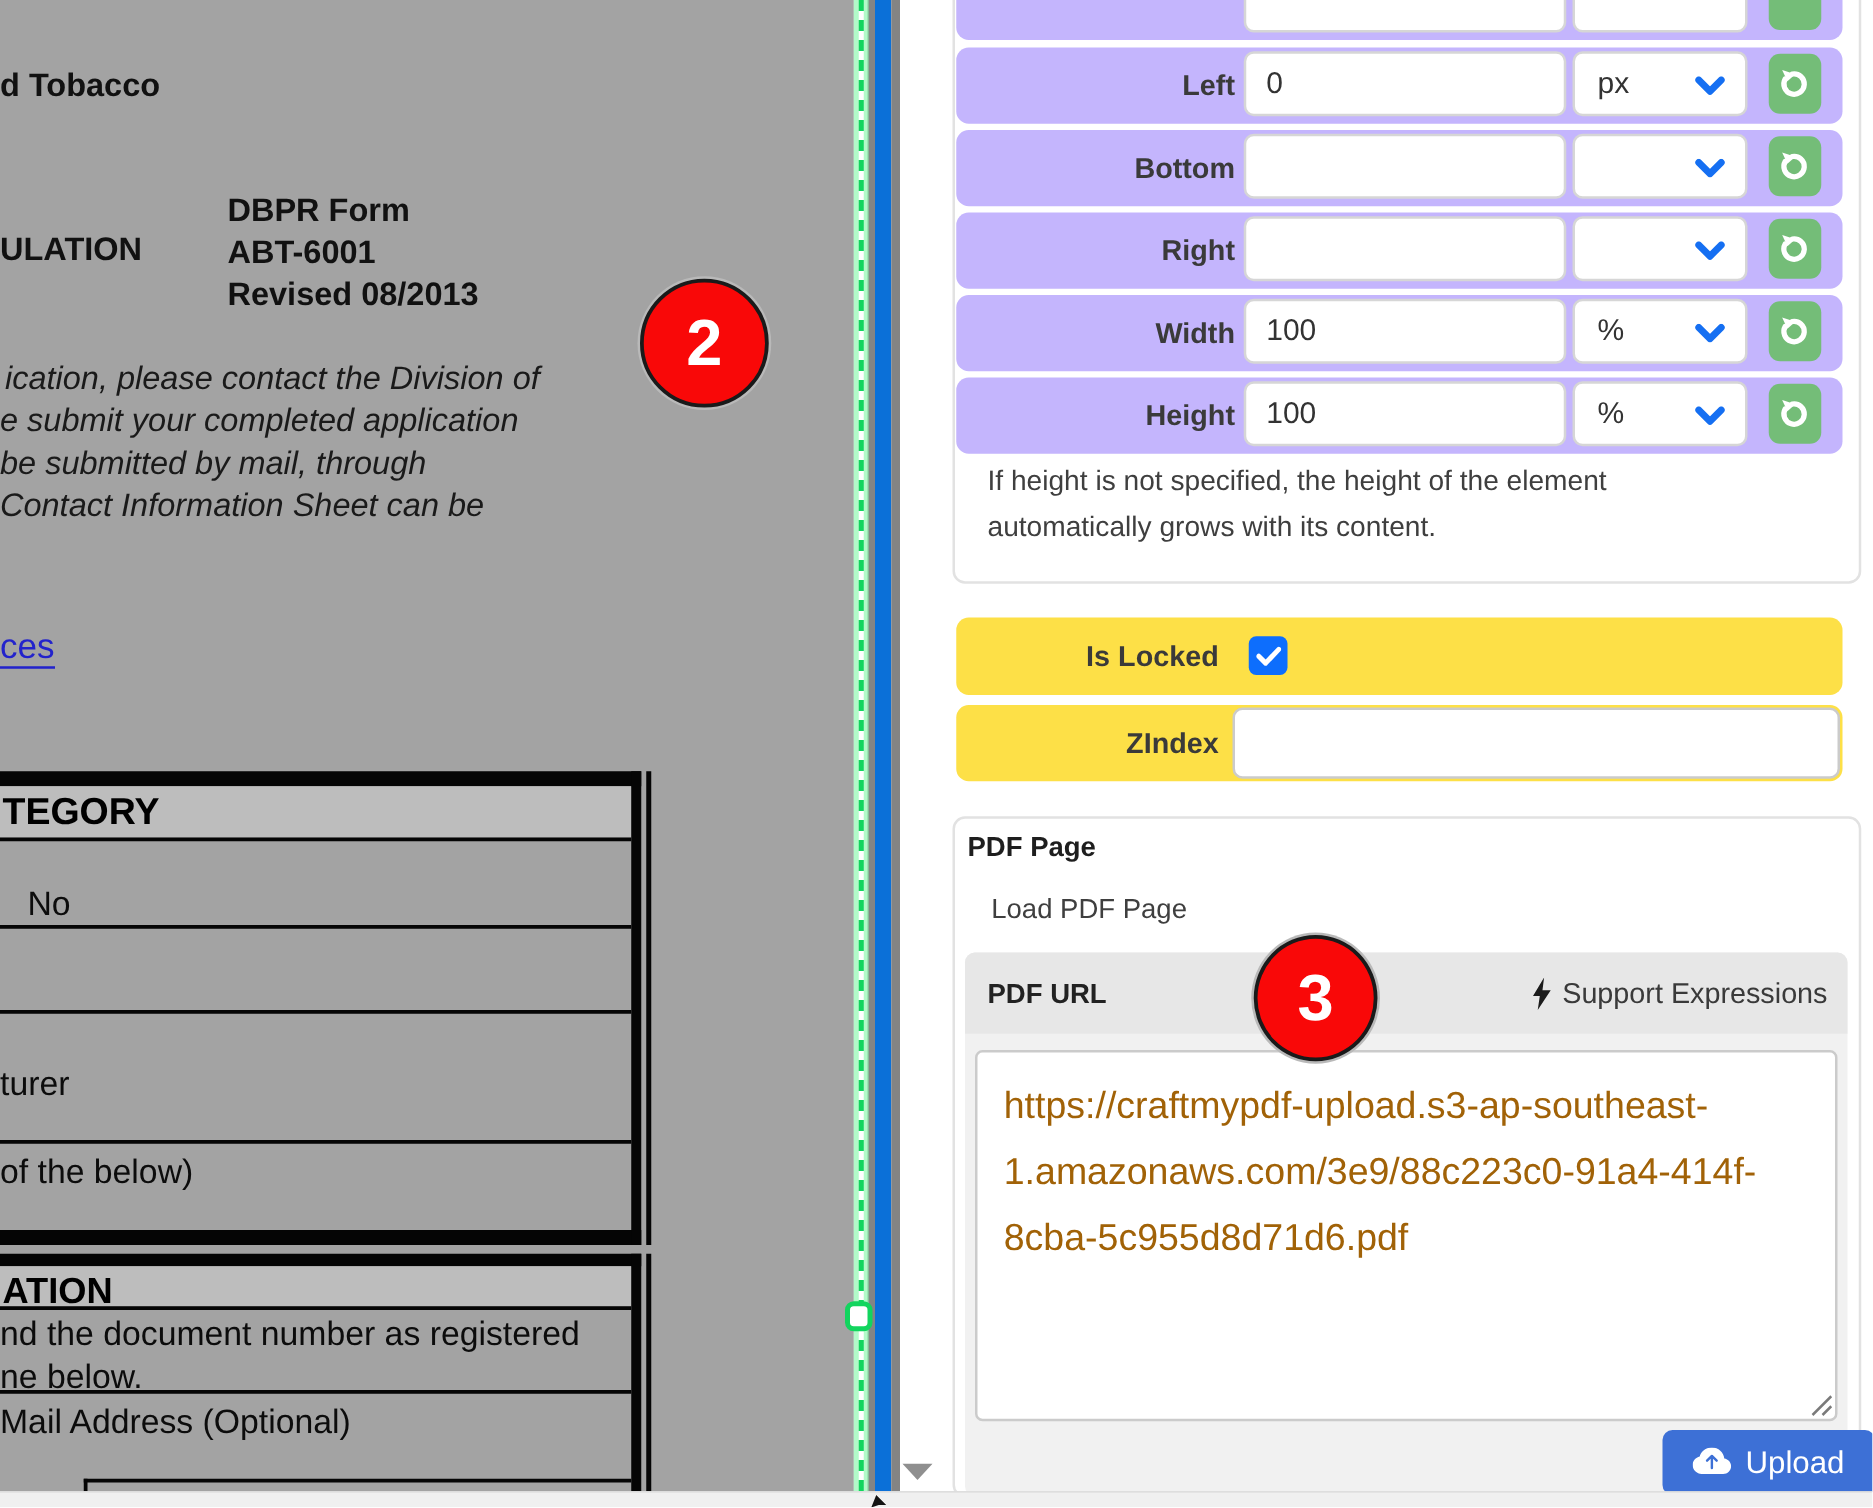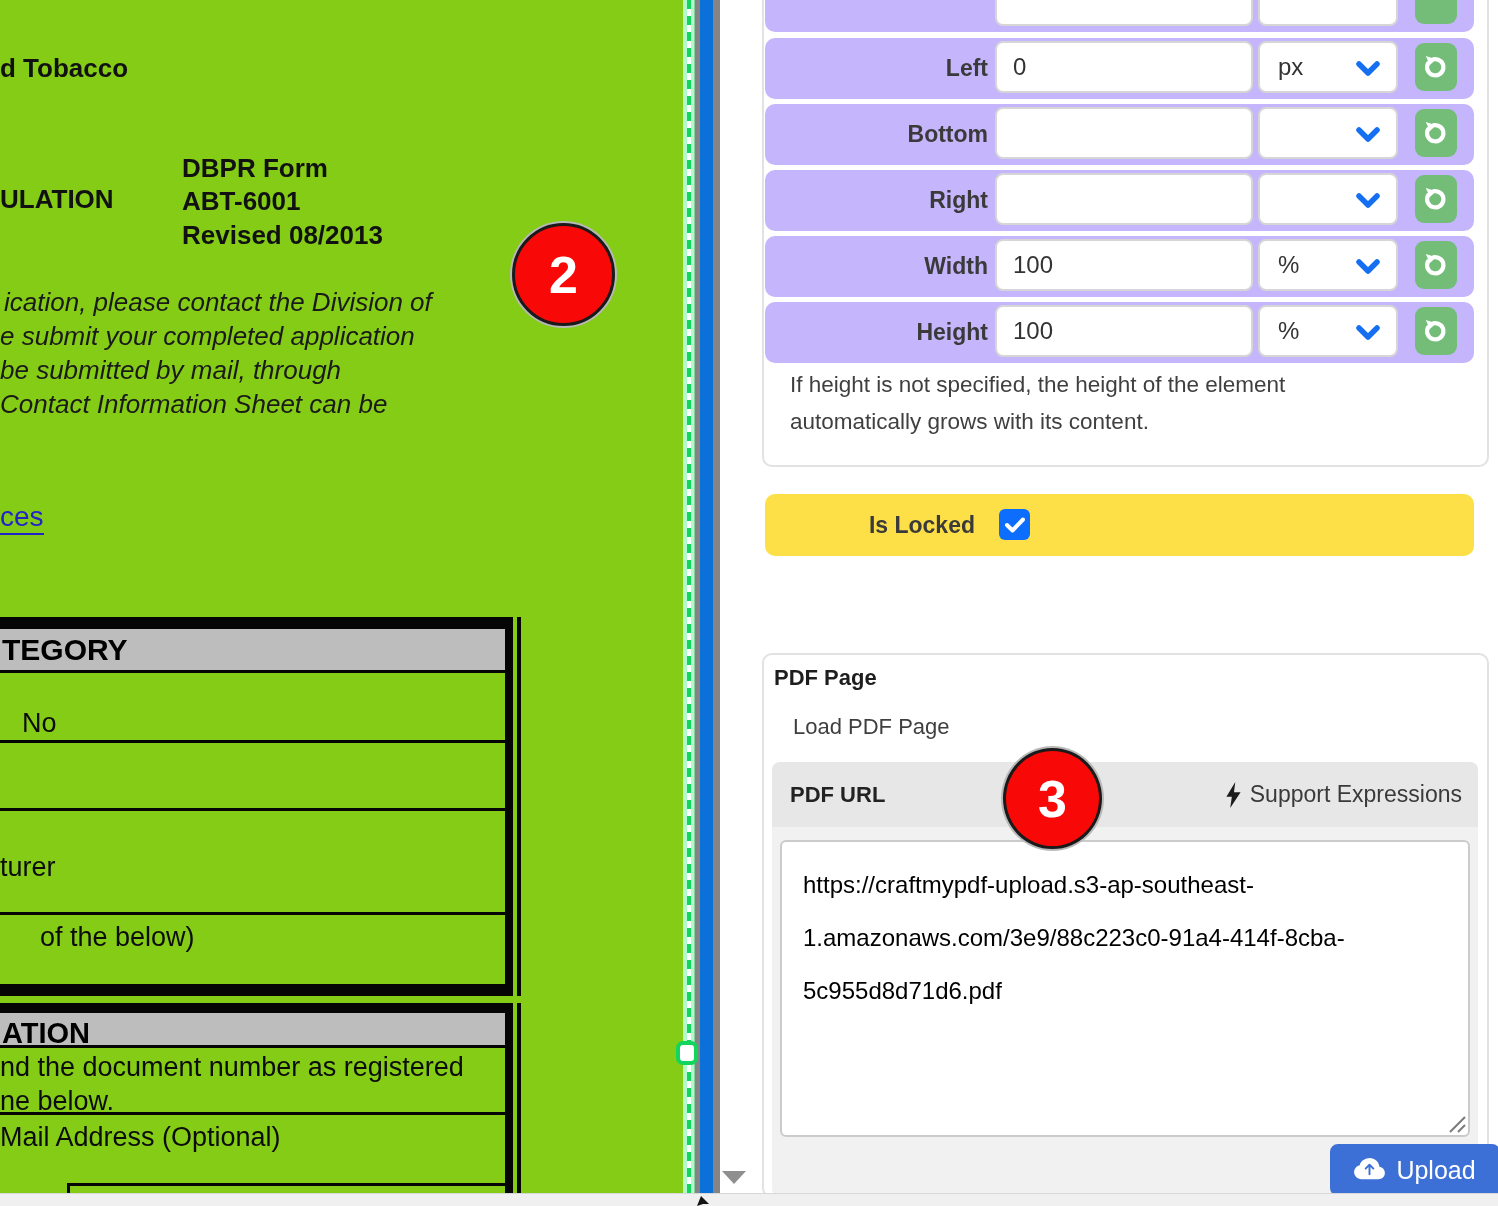--- a/index.html
+++ b/index.html
@@ -57,32 +57,32 @@
   .pp-title { left:774px; top:665px; font-weight:700; font-size:22px; color:#1e1e1e; }
   .pp-sub { left:793px; top:714px; font-size:22px; color:#3f3f3f; }
   .pp-group { left:772px; top:762px; width:706px; height:435px; background:#f1f1f1; border-radius:8px; }
   .pp-head { left:772px; top:762px; width:706px; height:65px; background:#e7e7e7;
     border-radius:8px 8px 0 0; display:flex; align-items:center; }
   .pp-url-label { position:absolute; left:18px; font-weight:700; font-size:22px; color:#222; }
   .pp-expr { position:absolute; right:16px; display:flex; align-items:center; gap:9px;
     font-size:23px; color:#3a3a3a; cursor:pointer; }
   .pp-ta { left:780px; top:840px; width:690px; height:297px; background:#fff;
     border:2px solid #cbcbcb; border-radius:6px; overflow:hidden; }
-  .pp-ta .txt { padding:16px 6px 0 21px; font-size:24px; line-height:53px; color:#000000;
+  .pp-ta .txt { padding:16px 6px 0 21px; font-size:30px; line-height:53px; color:#a16207;
     overflow-wrap:break-word; word-break:break-word; }
   .upload-btn { left:1330px; top:1144px; width:170px; height:52px; background:#3d70d6; border:none;
     border-radius:8px; display:flex; align-items:center; justify-content:center; gap:11px;
     color:#fff; font-size:25px; cursor:pointer; font-family:"Liberation Sans",sans-serif; }
 </style>
 </head>
 <body>
 
 <div class="stage">
 
-  <div class="abs" style="left:0;top:0;width:683px;height:1193px;background:#84cc16;">
+  <div class="abs" style="left:0;top:0;width:683px;height:1193px;background:#a3a3a3;">
     <div class="abs pdf-bold" style="left:0;top:53px;">d Tobacco</div>
     <div class="abs pdf-bold" style="left:0;top:184px;text-align:right;">ULATION</div>
     <div class="abs pdf-bold" style="left:182px;top:153px;">DBPR Form</div>
     <div class="abs pdf-bold" style="left:182px;top:186px;">ABT-6001</div>
     <div class="abs pdf-bold" style="left:182px;top:220px;">Revised 08/2013</div>
 
     <div class="abs pdf-italic" style="left:4px;top:285px;">ication, please contact the Division of</div>
     <div class="abs pdf-italic" style="left:0;top:319px;">e submit your completed application</div>
     <div class="abs pdf-italic" style="left:0;top:353px;">be submitted by mail, through</div>
     <div class="abs pdf-italic" style="left:0;top:387px;">Contact Information Sheet can be</div>
@@ -90,21 +90,21 @@
     <a class="abs pdf-link" style="left:0;top:501px;">ces</a>
 
     <div class="abs tbl-border" style="left:-12px;top:617px;width:525px;height:12px;"></div>
     <div class="abs tbl-head" style="left:-12px;top:629px;width:517px;height:41px;padding-left:14px;">TEGORY</div>
     <div class="abs tbl-border" style="left:-12px;top:670px;width:517px;height:2.5px;"></div>
     <div class="abs tbl-text" style="left:22px;top:708px;">No</div>
     <div class="abs tbl-border" style="left:-12px;top:740px;width:517px;height:2.5px;"></div>
     <div class="abs tbl-border" style="left:-12px;top:808px;width:517px;height:2.5px;"></div>
     <div class="abs tbl-text" style="left:0;top:820px;margin-top:32px;">turer</div>
     <div class="abs tbl-border" style="left:-12px;top:912px;width:517px;height:2.5px;"></div>
-    <div class="abs tbl-text" style="left:0;top:922px;padding-left:40px;">of the below)</div>
+    <div class="abs tbl-text" style="left:0;top:922px;">of the below)</div>
     <div class="abs tbl-border" style="left:-12px;top:984px;width:525px;height:12px;"></div>
     <div class="abs tbl-border" style="left:505px;top:617px;width:8px;height:379px;"></div>
     <div class="abs tbl-border" style="left:517px;top:617px;width:4px;height:379px;"></div>
 
     <div class="abs tbl-border" style="left:-12px;top:1003px;width:525px;height:10px;"></div>
     <div class="abs tbl-head" style="left:-12px;top:1013px;width:517px;height:32px;padding-left:14px;font-size:29px;">ATION</div>
     <div class="abs tbl-border" style="left:-12px;top:1045px;width:517px;height:2.5px;"></div>
     <div class="abs tbl-text" style="left:0;top:1052px;">nd the document number as registered</div>
     <div class="abs tbl-text" style="left:0;top:1086px;">ne below.</div>
     <div class="abs tbl-border" style="left:-12px;top:1112px;width:517px;height:2.5px;"></div>
@@ -230,20 +230,24 @@
 
   <div class="abs grow" style="top:494px;height:62px;">
     <div class="lbl">Is Locked</div>
     <div class="checkbox">
       <svg width="20" height="16" viewBox="0 0 20 16">
           <polyline points="2,8 7.5,13.5 18,2.5" fill="none" stroke="#fff" stroke-width="4" stroke-linecap="round" stroke-linejoin="round"></polyline>
         </svg>
     </div>
   </div>
 
+  <div class="abs grow" style="top:564px;height:61px;">
+    <div class="lbl">ZIndex</div>
+    <div class="txtinput" style="left:221px;top:2px;width:486px;height:57px;"></div>
+  </div>
 
   <div class="abs card" style="left:762px;top:653px;width:727px;height:545px;"></div>
   <div class="abs pp-title">PDF Page</div>
   <div class="abs pp-sub">Load PDF Page</div>
   <div class="abs pp-group"></div>
   <div class="abs pp-head">
     <span class="pp-url-label">PDF URL</span>
     <span class="pp-expr">
       <svg width="15" height="26" viewBox="0 0 12 22">
           <polygon points="7.5,0 0,12.5 4.6,12.5 3.2,22 12,8.6 6.4,8.6" fill="#1c1c1c"></polygon>

